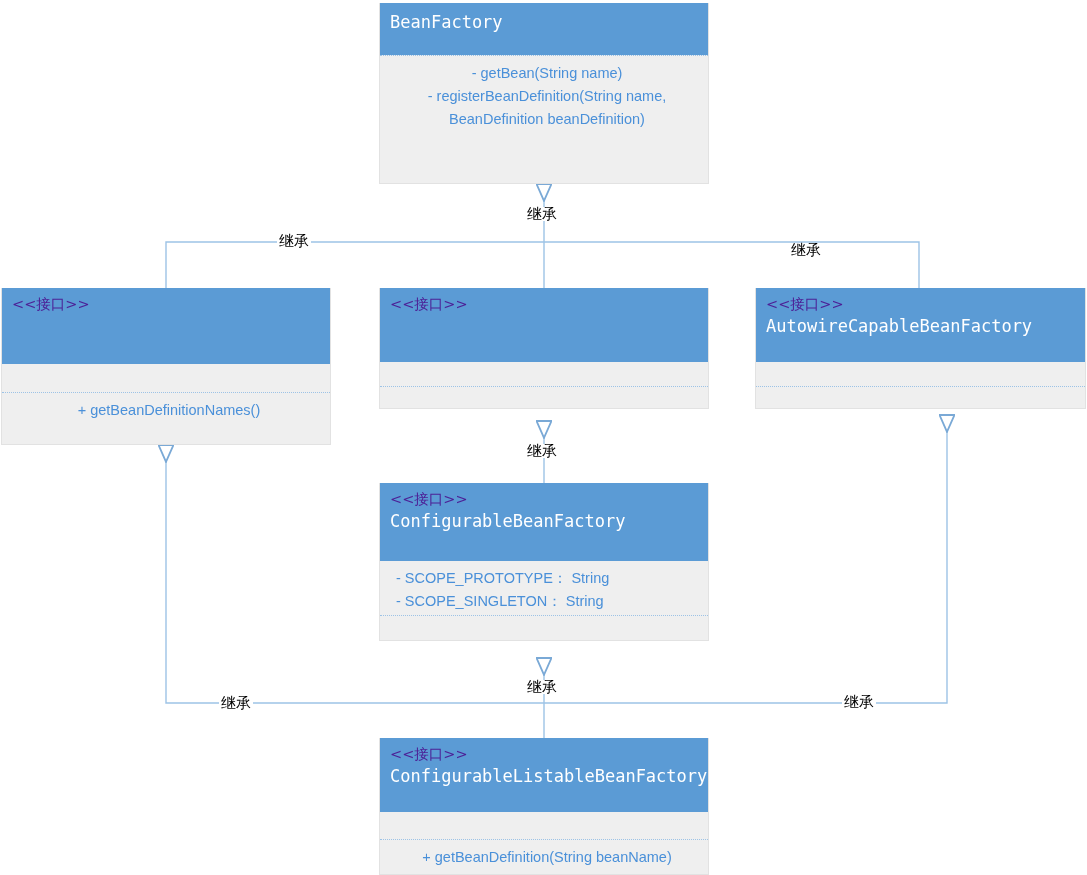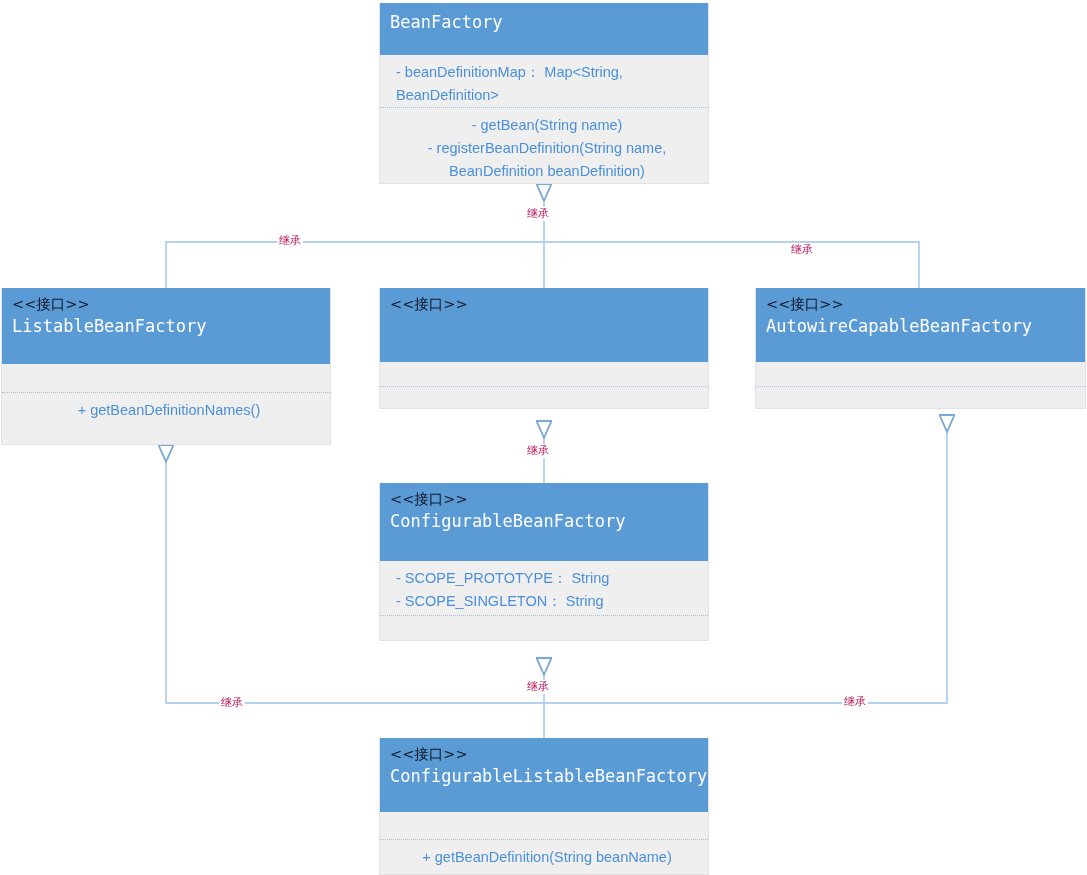--- a/index.html
+++ b/index.html
@@ -36,21 +36,21 @@
   .uml-header {
     background: #5b9bd5;
     color: #ffffff;
     padding: 6px 10px 21px 10px;
     box-sizing: border-box;
   }
   .uml-stereotype {
     font-family: "DejaVu Sans", sans-serif;
     font-size: 14.5px;
     line-height: 20px;
-    color: #0f172a;
+    color: #4c1d95;
     white-space: nowrap;
   }
   .uml-title {
     font-family: "DejaVu Sans Mono", monospace;
     font-size: 17px;
     line-height: 25px;
     color: #ffffff;
     white-space: nowrap;
     letter-spacing: 0px;
   }
@@ -77,23 +77,23 @@
   .uml-section.empty {
     min-height: 22px;
     padding-top: 10px;
     padding-bottom: 6px;
   }
 
   
   .edge-label {
     position: absolute;
     font-family: "DejaVu Sans", sans-serif;
-    font-size: 11px;
+    font-size: 15px;
     line-height: 14px;
-    color: #be185d;
+    color: #000000;
     background: #ffffff;
     padding: 0 2px;
     white-space: nowrap;
   }
 </style>
 </head>
 <body>
 
 <div id="diagram">
 
@@ -133,33 +133,29 @@
   <div class="edge-label" style="left:525px; top:680px;">继承</div>
 
   <div class="edge-label" style="left:219px; top:696px;">继承</div>
 
   <div class="edge-label" style="left:842px; top:695px;">继承</div>
 
   <div class="uml-box" style="left:379px; top:3px; width:330px; height:181px;">
     <div class="uml-header" style="height:52px;">
       <div class="uml-title plain">BeanFactory</div>
     </div>
-    <div class="uml-section" style="height:52px;">
-      <div class="row">- beanDefinitionMap： Map&lt;String, BeanDefinition&gt;</div>
-    </div>
     <div class="uml-section divider-top">
       <div class="row">- getBean(String name)</div>
       <div class="row">- registerBeanDefinition(String name, BeanDefinition beanDefinition)</div>
     </div>
   </div>
 
   <div class="uml-box" style="left:1px; top:288px; width:330px; height:157px;">
     <div class="uml-header" style="height:76px;">
       <div class="uml-stereotype">&lt;&lt;接口&gt;&gt;</div>
-      <div class="uml-title">ListableBeanFactory</div>
     </div>
     <div class="uml-section empty" style="height:28px;"></div>
     <div class="uml-section divider-top">
       <div class="row">+ getBeanDefinitionNames()</div>
     </div>
   </div>
 
   <div class="uml-box" style="left:379px; top:288px; width:330px; height:121px;">
     <div class="uml-header" style="height:74px;">
       <div class="uml-stereotype">&lt;&lt;接口&gt;&gt;</div>

